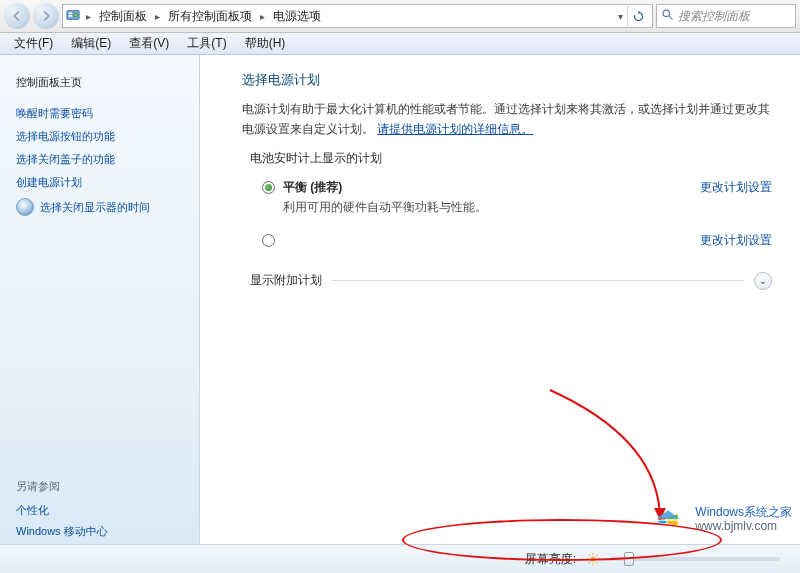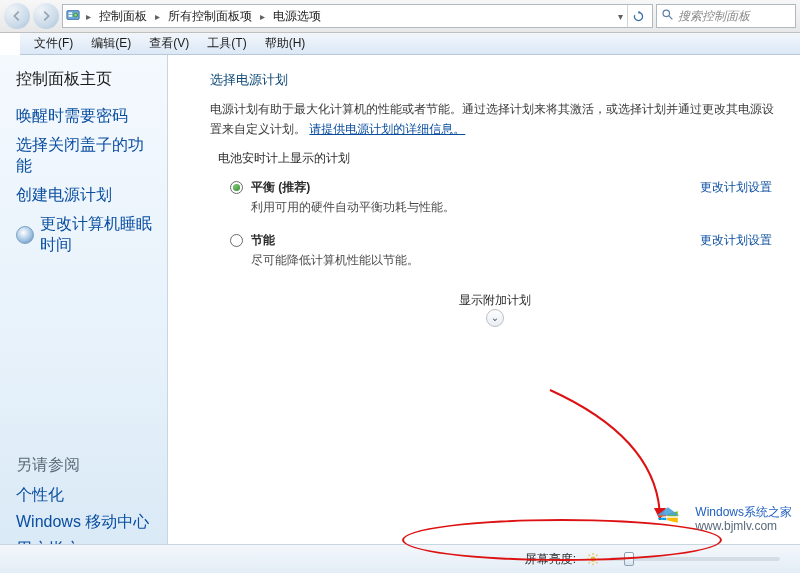--- a/index.html
+++ b/index.html
@@ -11,26 +11,26 @@
     .nav-btn.disabled { opacity: 0.5; }
     .breadcrumb { flex: 1; background: #fff; border: 1px solid #b0b8c0; height: 24px; display: flex; align-items: center; padding: 0 3px; gap: 2px; }
     .breadcrumb .bc-icon { width: 16px; height: 16px; }
     .breadcrumb .sep { color: #606060; font-size: 10px; padding: 0 2px;}
     .breadcrumb .bc-item { padding: 0 4px; color: #202020; }
     .bc-refresh { width:22px; height:22px; border-left:1px solid #cfd6dd; display:flex;align-items:center;justify-content:center;color:#3a6ea5;}
     .searchbox { width: 140px; background:#fff; border:1px solid #b0b8c0; height:24px; display:flex; align-items:center; padding:0 4px; color:#8a8a8a; font-style: italic;}
     .searchbox .sicon{ margin-right:4px; color:#5a7ea5;}
     
     
-    .menubar { height: 22px; background: linear-gradient(#f2f6fb, #dbe8f6); border-bottom:1px solid #b8c8d8; display:flex; align-items:center; padding:0 6px; gap:2px; font-size:12px;margin-left:20px;}
+    .menubar { height: 22px; background: linear-gradient(#f2f6fb, #dbe8f6); border-bottom:1px solid #b8c8d8; display:flex; align-items:center; padding:0 6px; gap:2px; font-size:12px;}
     .menubar .menu-item{ padding: 2px 8px; color:#1a1a1a;}
     
     
     .body { display:flex; height: calc(573px - 33px - 22px); }
-    .sidebar { width: 168px; background: linear-gradient(#f4f9fe, #e6f1fa 60%, #d7e8f5); border-right: 1px solid #c8d6e2; padding: 14px 14px 10px 16px; display:flex; flex-direction:column; font-size: 16px; position: relative;}
+    .sidebar { width: 200px; background: linear-gradient(#f4f9fe, #e6f1fa 60%, #d7e8f5); border-right: 1px solid #c8d6e2; padding: 20px 14px 10px 16px; display:flex; flex-direction:column; font-size: 11px; position: relative;}
     .sidebar .home-link { color:#1a1a1a; margin-bottom: 12px; }
     .sidebar .link { color: #0a4ea0; padding: 4px 0; cursor: pointer; display:flex; align-items:center; gap:6px;}
     .sidebar .link.withicon::before { content:""; width:16px; height:16px; display:inline-block; border-radius:50%; background: radial-gradient(circle at 40% 35%, #fff, #9bbde0 60%, #4d7fb0); border:1px solid #7aa2c6; flex:0 0 16px;}
     .sidebar .spacer{ flex:1; }
     .sidebar .seealso-title{ color:#5b6b7a; margin-bottom:6px;}
     .sidebar .seealso-link{ color:#0a4ea0; padding:3px 0; cursor:pointer;}
     
     .main { flex:1; padding: 16px 20px 0 18px; font-size: 12px; color:#2a2a2a; position:relative;margin-left:24px; }
     .main h1 { font-size: 13px; color:#0a4673; font-weight: normal; margin-bottom: 10px; }
     .main .intro { line-height: 1.7; color:#3a3a3a; margin-bottom: 10px;}
@@ -38,38 +38,38 @@
     
     .section-title { color:#2a2a2a; margin: 6px 0 8px 8px; }
     .plan { padding: 4px 8px 12px 20px; display:flex; align-items:flex-start; justify-content:space-between; }
     .plan-left { display:flex; gap:8px; align-items:flex-start;justify-content:space-between; }
     .plan .radio { width:13px; height:13px; border:1px solid #6a6a6a; border-radius:50%; margin-top:2px; position:relative; background:#fff;}
     .plan .radio.checked::after{ content:""; position:absolute; inset:2px; border-radius:50%; background: radial-gradient(circle at 35% 30%, #7ec277, #2f8f2a);}
     .plan .pname{ font-weight: bold; color:#2a2a2a;}
     .plan .pdesc{ color:#4a4a4a; margin-top:3px;}
     .plan .change-link{ color:#0a4ea0; cursor:pointer; white-space: nowrap;}
     
-    .expander { margin: 10px 8px; display:flex; align-items:center; justify-content:space-between; border-top:1px solid transparent;flex-direction:column;}
+    .expander { margin: 10px 8px; display:flex; align-items:center; justify-content:space-between; border-top:1px solid transparent;}
     .expander .exp-label{ color:#2a2a2a;}
     .expander .hr{ flex:1; height:1px; background:#d8dee4; margin:0 10px;}
     .expander .chev{ width:18px; height:18px; border:1px solid #b8c0c8; border-radius:50%; display:flex; align-items:center; justify-content:center; color:#4a5a6a; font-size:10px; background:linear-gradient(#fdfdfd,#e9eef3);}
     
     
     .bottombar { position:absolute; left:0; right:0; bottom:0; height:29px; background: linear-gradient(#f3f7fb, #e3edf6); border-top:1px solid #c8d6e2; display:flex; align-items:center; justify-content:flex-end; padding: 0 20px 0 220px; gap:10px; font-size:12px;}
     .brightness-label{ color:#2a2a2a;}
     .sun-icon { width:14px; height:14px; color:#d8a20a; }
     .slider { flex:0 0 170px; height:4px; background:#d4dde5; border-radius:2px; position:relative;}
     .slider .thumb{ position:absolute; left:8%; top:-5px; width:10px; height:14px; background:linear-gradient(#fff,#d9e4ee); border:1px solid #8aa3b8; border-radius:2px;}
     
     
     .anno-ellipse{ position:absolute; border:2px solid #d11; border-radius:50%; width:320px; height:42px; left:402px; bottom:12px; pointer-events:none;}
     .anno-arrow{ position:absolute; pointer-events:none;}
     
     
-    .watermark{ position:absolute; right:8px; bottom:40px; display:flex; align-items:flex-start; gap:14px; font-size:12px; color:#2060c0;}
+    .watermark{ position:absolute; right:8px; bottom:40px; display:flex; align-items:flex-end; gap:14px; font-size:12px; color:#2060c0;}
     .watermark .logo{ width:26px; height:26px;}
     .watermark .wt-sub{ font-size:12px; color:#5a6a7a; display:block; margin-top:-2px;}
     
     .bc-icon svg, .nav-btn svg{ width:14px; height:14px;}
   </style>
 </head>
 <body>
 
 <div class="navbar">
   <div class="nav-btn disabled">
@@ -122,24 +122,25 @@
   <span class="menu-item">编辑(E)</span>
   <span class="menu-item">查看(V)</span>
   <span class="menu-item">工具(T)</span>
   <span class="menu-item">帮助(H)</span>
 </div>
 
 <div class="body">
   <div class="sidebar">
     <div class="home-link">控制面板主页</div>
     <div class="link">唤醒时需要密码</div>
+    <div class="link">选择电源按钮的功能</div>
     <div class="link">选择关闭盖子的功能</div>
     <div class="link">创建电源计划</div>
     <div class="link withicon">
-        <span>更改计算机睡眠时间</span>
+        <span>选择关闭显示器的时间</span>
       </div>
     <div class="spacer"></div>
     <div class="seealso-title">另请参阅</div>
     <div class="seealso-link">个性化</div>
     <div class="seealso-link">Windows 移动中心</div>
     <div class="seealso-link">用户帐户</div>
   </div>
 
   <div class="main">
     <h1>选择电源计划</h1>
@@ -157,24 +158,20 @@
           <div class="pname">平衡 (推荐)</div>
           <div class="pdesc">利用可用的硬件自动平衡功耗与性能。</div>
         </div>
       </div>
       <div class="change-link">更改计划设置</div>
     </div>
 
     <div class="plan">
       <div class="plan-left">
         <div class="radio"></div>
-        <div>
-          <div class="pname">节能</div>
-          <div class="pdesc">尽可能降低计算机性能以节能。</div>
-        </div>
       </div>
       <div class="change-link">更改计划设置</div>
     </div>
 
     <div class="expander">
       <span class="exp-label">显示附加计划</span>
       <span class="hr"></span>
       <span class="chev">⌄</span>
     </div>
   </div>

